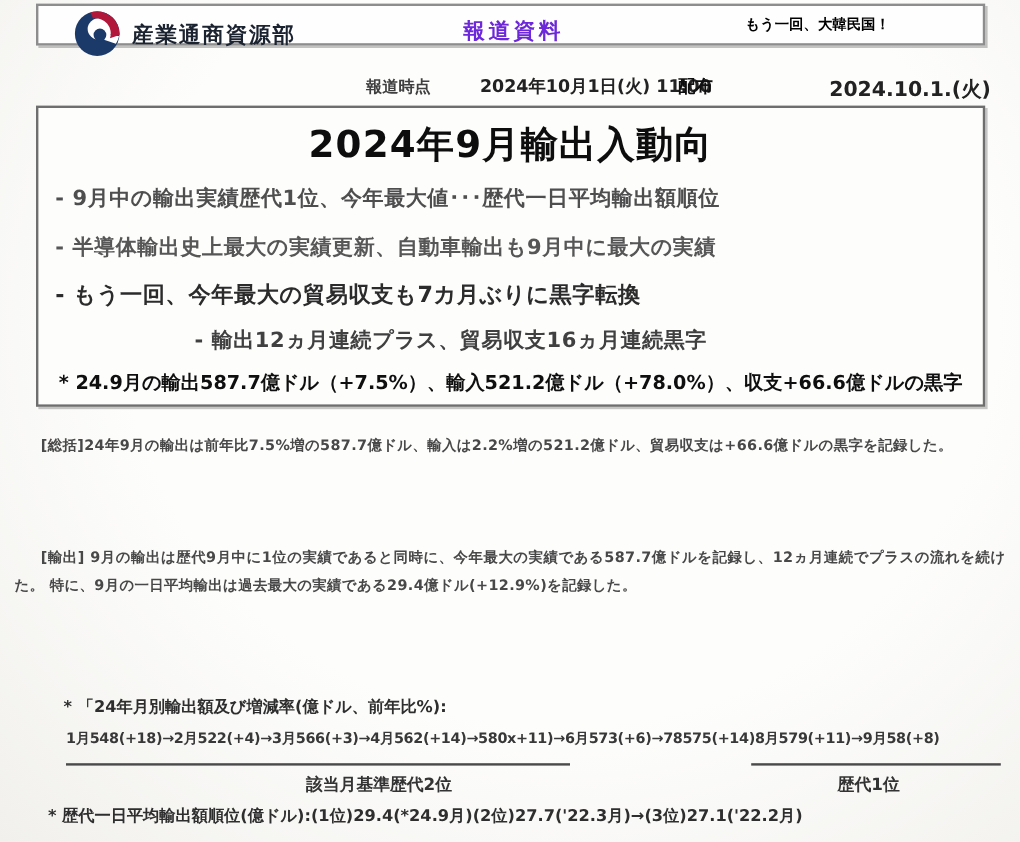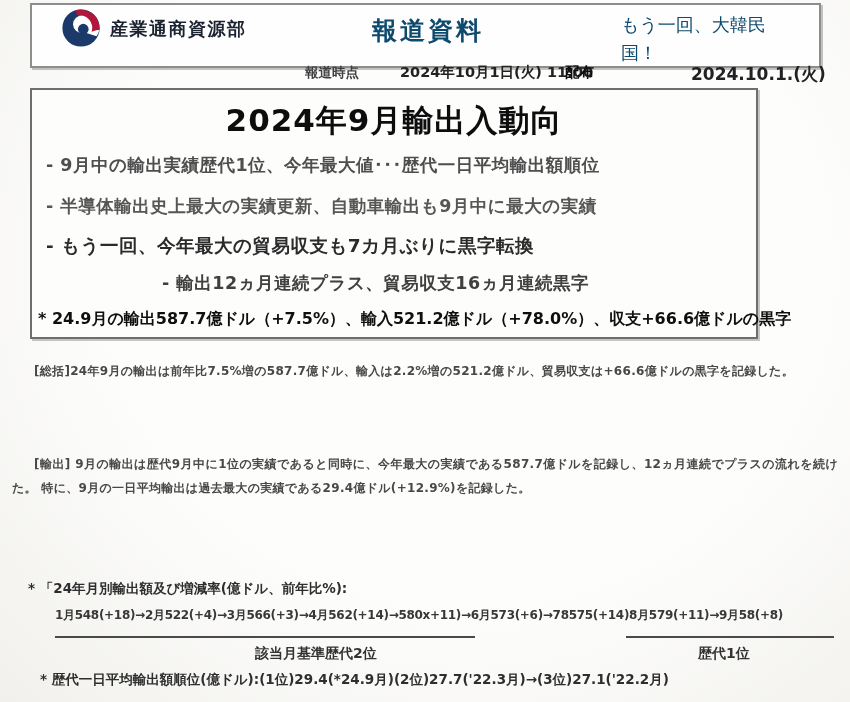--- a/index.html
+++ b/index.html
@@ -11,50 +11,50 @@
     position:relative;
     overflow:hidden;
   }
   .page {
     position:absolute; inset:0;
     background: radial-gradient(ellipse at 55% 38%, #fdfdfc 55%, #f1f0ec 100%);
   }
 
   
   .header-box {
-    position:absolute; left:30px; top:3px; width:791px; height:65px;
+    position:absolute; left:30px; top:3px; width:791px; height:35px;
     background:#fefefe; border:2px solid #8d8d8d;
     box-shadow:2px 2px 0 rgba(125,125,125,.45);
   }
   .logo { position:absolute; left:30px; top:4px; width:38px; height:38px; }
   .ministry {
     position:absolute; left:78px; top:12px;
     font-size:18px; font-weight:bold; color:#1c2330; letter-spacing:1.5px;
   }
   .doctype {
     position:absolute; left:5px; right:0; top:9px; text-align:center;
-    font-size:25px; font-weight:bold; color:#0c4a6e; letter-spacing:3px;
+    font-size:18px; font-weight:bold; color:#6d28d9; letter-spacing:3px;
   }
   .slogan {
     position:absolute; right:30px; top:6px; width:190px;
-    font-size:18px; font-weight:normal; color:#0c4a6e; line-height:1.55;
+    font-size:12px; font-weight:bold; color:#000000; line-height:1.55;
   }
   .slogan-l1 { padding-left:22px; }
 
   
   .meta { position:absolute; top:60px; left:0; width:100%; height:24px; }
   .meta span { position:absolute; font-weight:bold; white-space:nowrap; }
   .meta-label1 { left:305px; top:4px; font-size:13.5px; color:#3f3f3f; }
   .meta-value1 { left:400px; top:3px; font-size:14.5px; color:#222; }
   .meta-label2 { left:565px; top:3px; font-size:14.5px; color:#0f0f0f; }
   .meta-value2 { left:691px; top:3px; font-size:17px; color:#222; }
 
   
   .headline-box {
-    position:absolute; left:30px; top:88px; width:728px; height:251px;
+    position:absolute; left:30px; top:88px; width:791px; height:251px;
     background:#fdfdfc; border:2px solid #6e6e6e;
     box-shadow:2px 2px 0 rgba(115,115,115,.4);
   }
   .headline-title {
     margin-top:10px; text-align:center;
     font-size:31px; font-weight:900; color:#0d0d0d; letter-spacing:1px;
   }
   .hb-bullet {
     position:absolute; left:14px; white-space:nowrap;
     font-size:17.5px; font-weight:bold; color:#4e4e4e; letter-spacing:.5px;
@@ -72,21 +72,21 @@
   .para {
     position:absolute; left:12px; width:826px;
     font-size:12px; font-weight:bold; color:#484848;
     letter-spacing:.3px; text-align:justify; text-indent:22px;
   }
   .para1 { top:360px; line-height:1.9; }
   .para2 { top:452px; line-height:2.0; }
 
   
   .fn { position:absolute; font-weight:bold; color:#2e2e2e; white-space:nowrap; }
-  .fn1 { top:580px; left:28px; font-size:13.5px; }
+  .fn1 { top:580px; left:53px; font-size:13.5px; }
   .fn-series { top:607px; left:55px; font-size:12px; letter-spacing:-.3px; color:#383838; }
   .underline { position:absolute; top:636px; border-top:2px solid #4a4a4a; }
   .ul-left { left:55px; width:420px; }
   .ul-right { left:626px; width:208px; }
   .lbl-left { top:645px; left:255px; font-size:14px; color:#333; }
   .lbl-right { top:645px; left:698px; font-size:14px; color:#333; }
   .fn3 { top:671px; left:40px; font-size:13.5px; }
 </style>
 </head>
 <body>

